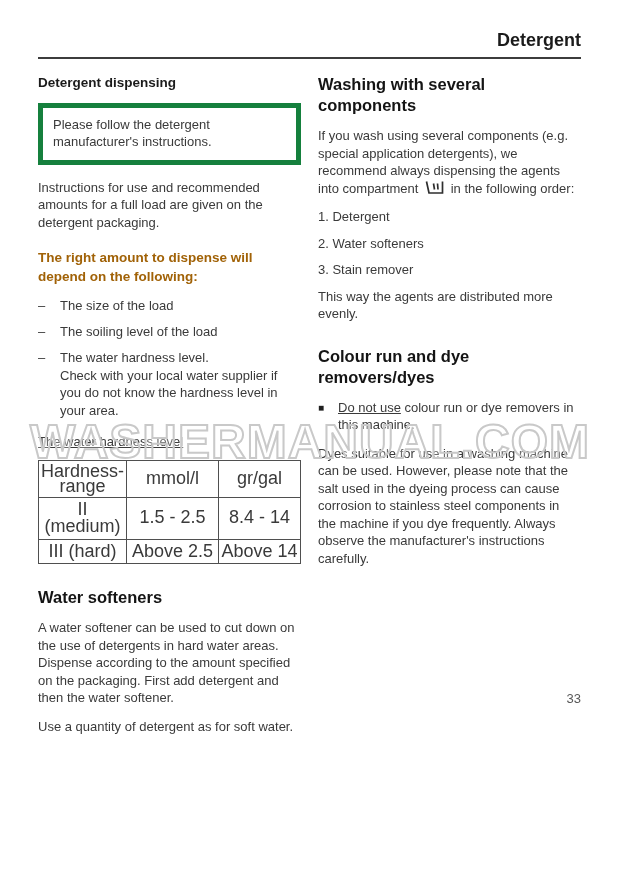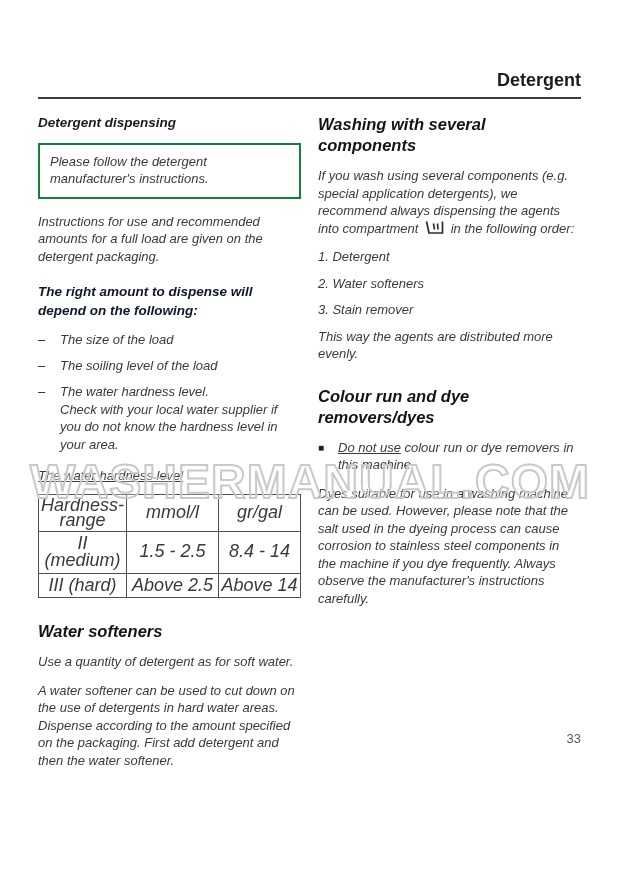--- a/index.html
+++ b/index.html
@@ -2,38 +2,38 @@
 <html><head>
 <meta charset="utf-8">
 <style>
   * { margin:0; padding:0; box-sizing:border-box; }
   html,body { background:#ffffff; }
   body {
     width:620px; height:877px;
     font-family:"Liberation Sans", sans-serif;
     color:#3a3a3a;
   }
-  .page { position:relative; width:620px; height:738px; overflow:hidden; background:#fff;margin-top:40px; }
+  .page { position:relative; width:620px; height:738px; overflow:hidden; background:#fff; }
   .content { position:absolute; left:38px; right:39px; top:30px; }
 
   .header-title {
     text-align:right; font-weight:bold; font-size:18px; color:#1b1b1b; line-height:20px;
   }
   .rule { height:2px; background:#3c3c3c; margin-top:7px; }
 
-  .columns { display:flex; gap:17px; margin-top:15px;font-style:italic; }
+  .columns { display:flex; gap:17px; margin-top:15px; }
   .col { width:263px; font-size:13px; line-height:17.5px; }
 
   .small-heading { font-size:13.5px; font-weight:bold; color:#1b1b1b; margin:0 0 11px; }
   .big-heading { font-size:16.5px; font-weight:bold; color:#141414; line-height:21px; margin:0 0 11px; }
   .mt-section { margin-top:23px; }
 
-  .notice-box { border:2px solid #15803d; padding:8px 10px 9px; margin-bottom:14px; }
+  .notice-box { border:5px solid #15803d; padding:8px 10px 9px; margin-bottom:14px; }
   p.para { margin:0 0 11px; }
-  .bold-sub { font-weight:bold; font-size:13.5px; color:#0f172a; line-height:18.5px; margin:18px 0 11px; }
+  .bold-sub { font-weight:bold; font-size:13.5px; color:#a16207; line-height:18.5px; margin:18px 0 11px; }
 
   .dash-item { display:flex; margin-bottom:8.5px; }
   .dash-item .dash { width:22px; flex:none; }
   .dash-item .txt { flex:1; }
 
   .table-title { text-decoration:underline; margin:14px 0 9px; }
 
   table.hardness { border-collapse:collapse; width:100%; text-align:center; font-size:18px; color:#3a3a3a; }
   table.hardness th, table.hardness td {
     border:1px solid #4f4f4f; font-weight:normal; padding:3px 2px; vertical-align:middle;
@@ -114,22 +114,22 @@
             </tr>
             <tr>
               <td>III (hard)</td>
               <td>Above 2.5</td>
               <td>Above 14</td>
             </tr>
           </tbody>
         </table>
 
         <div class="big-heading mt-section">Water softeners</div>
+        <p class="para">A water softener can be used to cut down on the use of detergents in hard water areas. Dispense according to the amount specified on the packaging. First add detergent and then the water softener.</p>
         <p class="para">Use a quantity of detergent as for soft water.</p>
-        <p class="para">A water softener can be used to cut down on the use of detergents in hard water areas. Dispense according to the amount specified on the packaging. First add detergent and then the water softener.</p>
       </div>
 
       <div class="col">
         <div class="big-heading">Washing with several components</div>
 
         <p class="para"><span>If you wash using several components (e.g. special application detergents), we recommend always dispensing the agents into compartment</span>
           <svg class="compartment-icon" width="21" height="15" viewBox="0 0 21 15">
             <path d="M2.5 1.5 L5 13 L18.5 13 L18.5 1.5" fill="none" stroke="#2e2e2e" stroke-width="1.7"></path>
             <path d="M9.5 3.5 L10.5 9.5 M13.5 3.5 L14 9.5" fill="none" stroke="#2e2e2e" stroke-width="1.7"></path>
           </svg>

